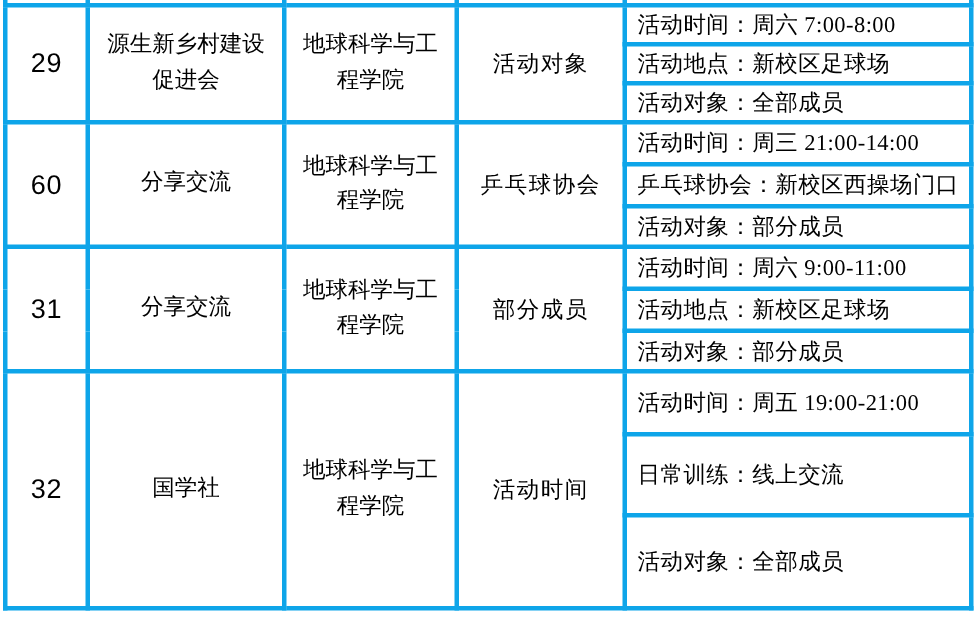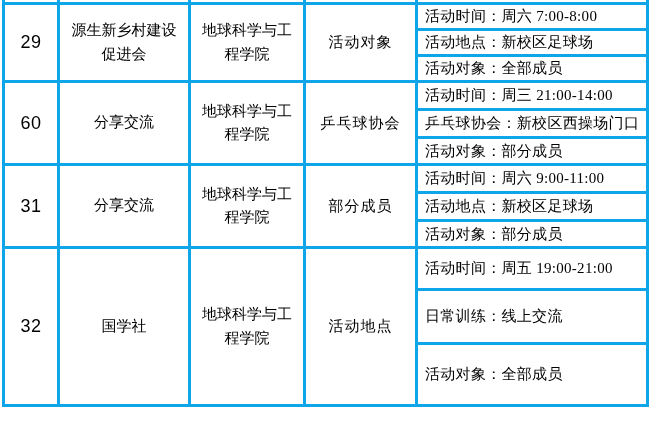--- a/index.html
+++ b/index.html
@@ -116,21 +116,21 @@
           <td class="detail">活动地点：新校区足球场</td>
         </tr>
         <tr style="height: 27px;">
           <td class="detail">活动对象：部分成员</td>
         </tr>
         <tr style="height: 42px;">
           <td class="num" rowspan="3">32</td>
           <td class="wrap" rowspan="3">国学社</td>
           <td class="wrap" rowspan="3">地球科学与工
 程学院</td>
-          <td class="activity" rowspan="3">活动地点</td>
+          <td class="activity" rowspan="3">活动时间</td>
           <td class="detail">活动时间：周五 19:00-21:00</td>
         </tr>
         <tr style="height: 54px;">
           <td class="detail">日常训练：线上交流</td>
         </tr>
         <tr style="height: 62px;">
           <td class="detail">活动对象：全部成员</td>
         </tr>
       </tbody>
   </table>

